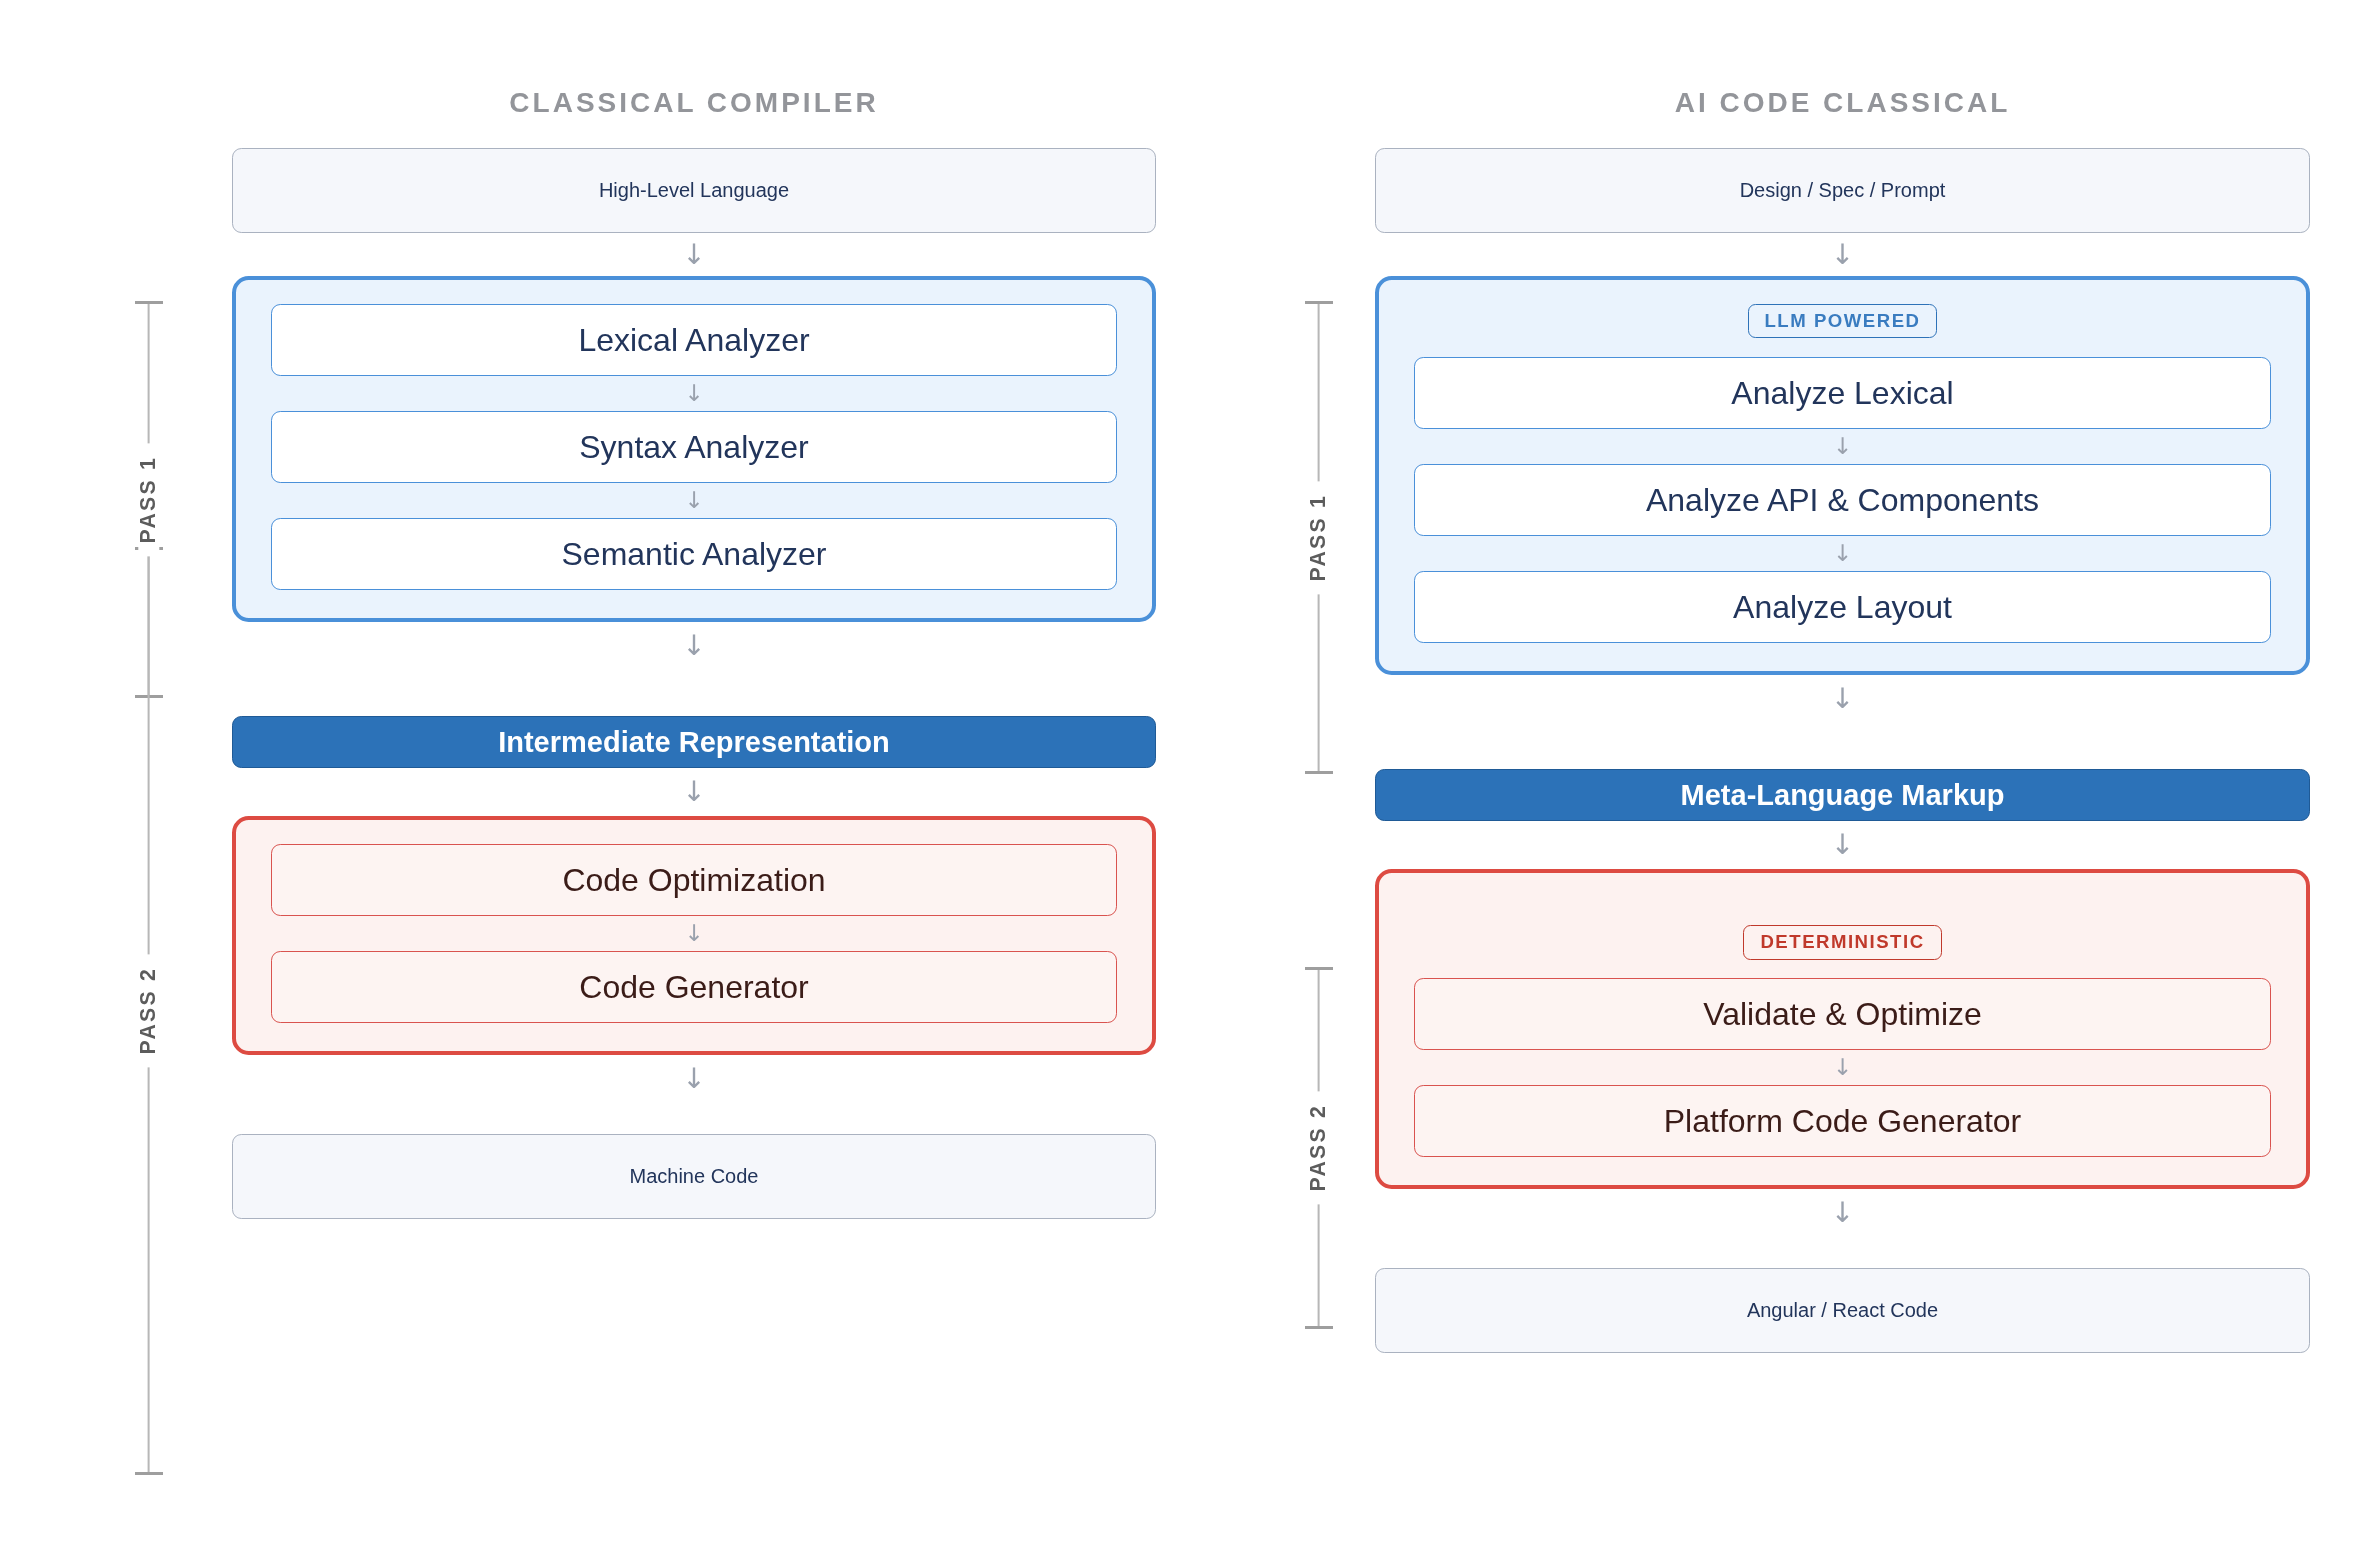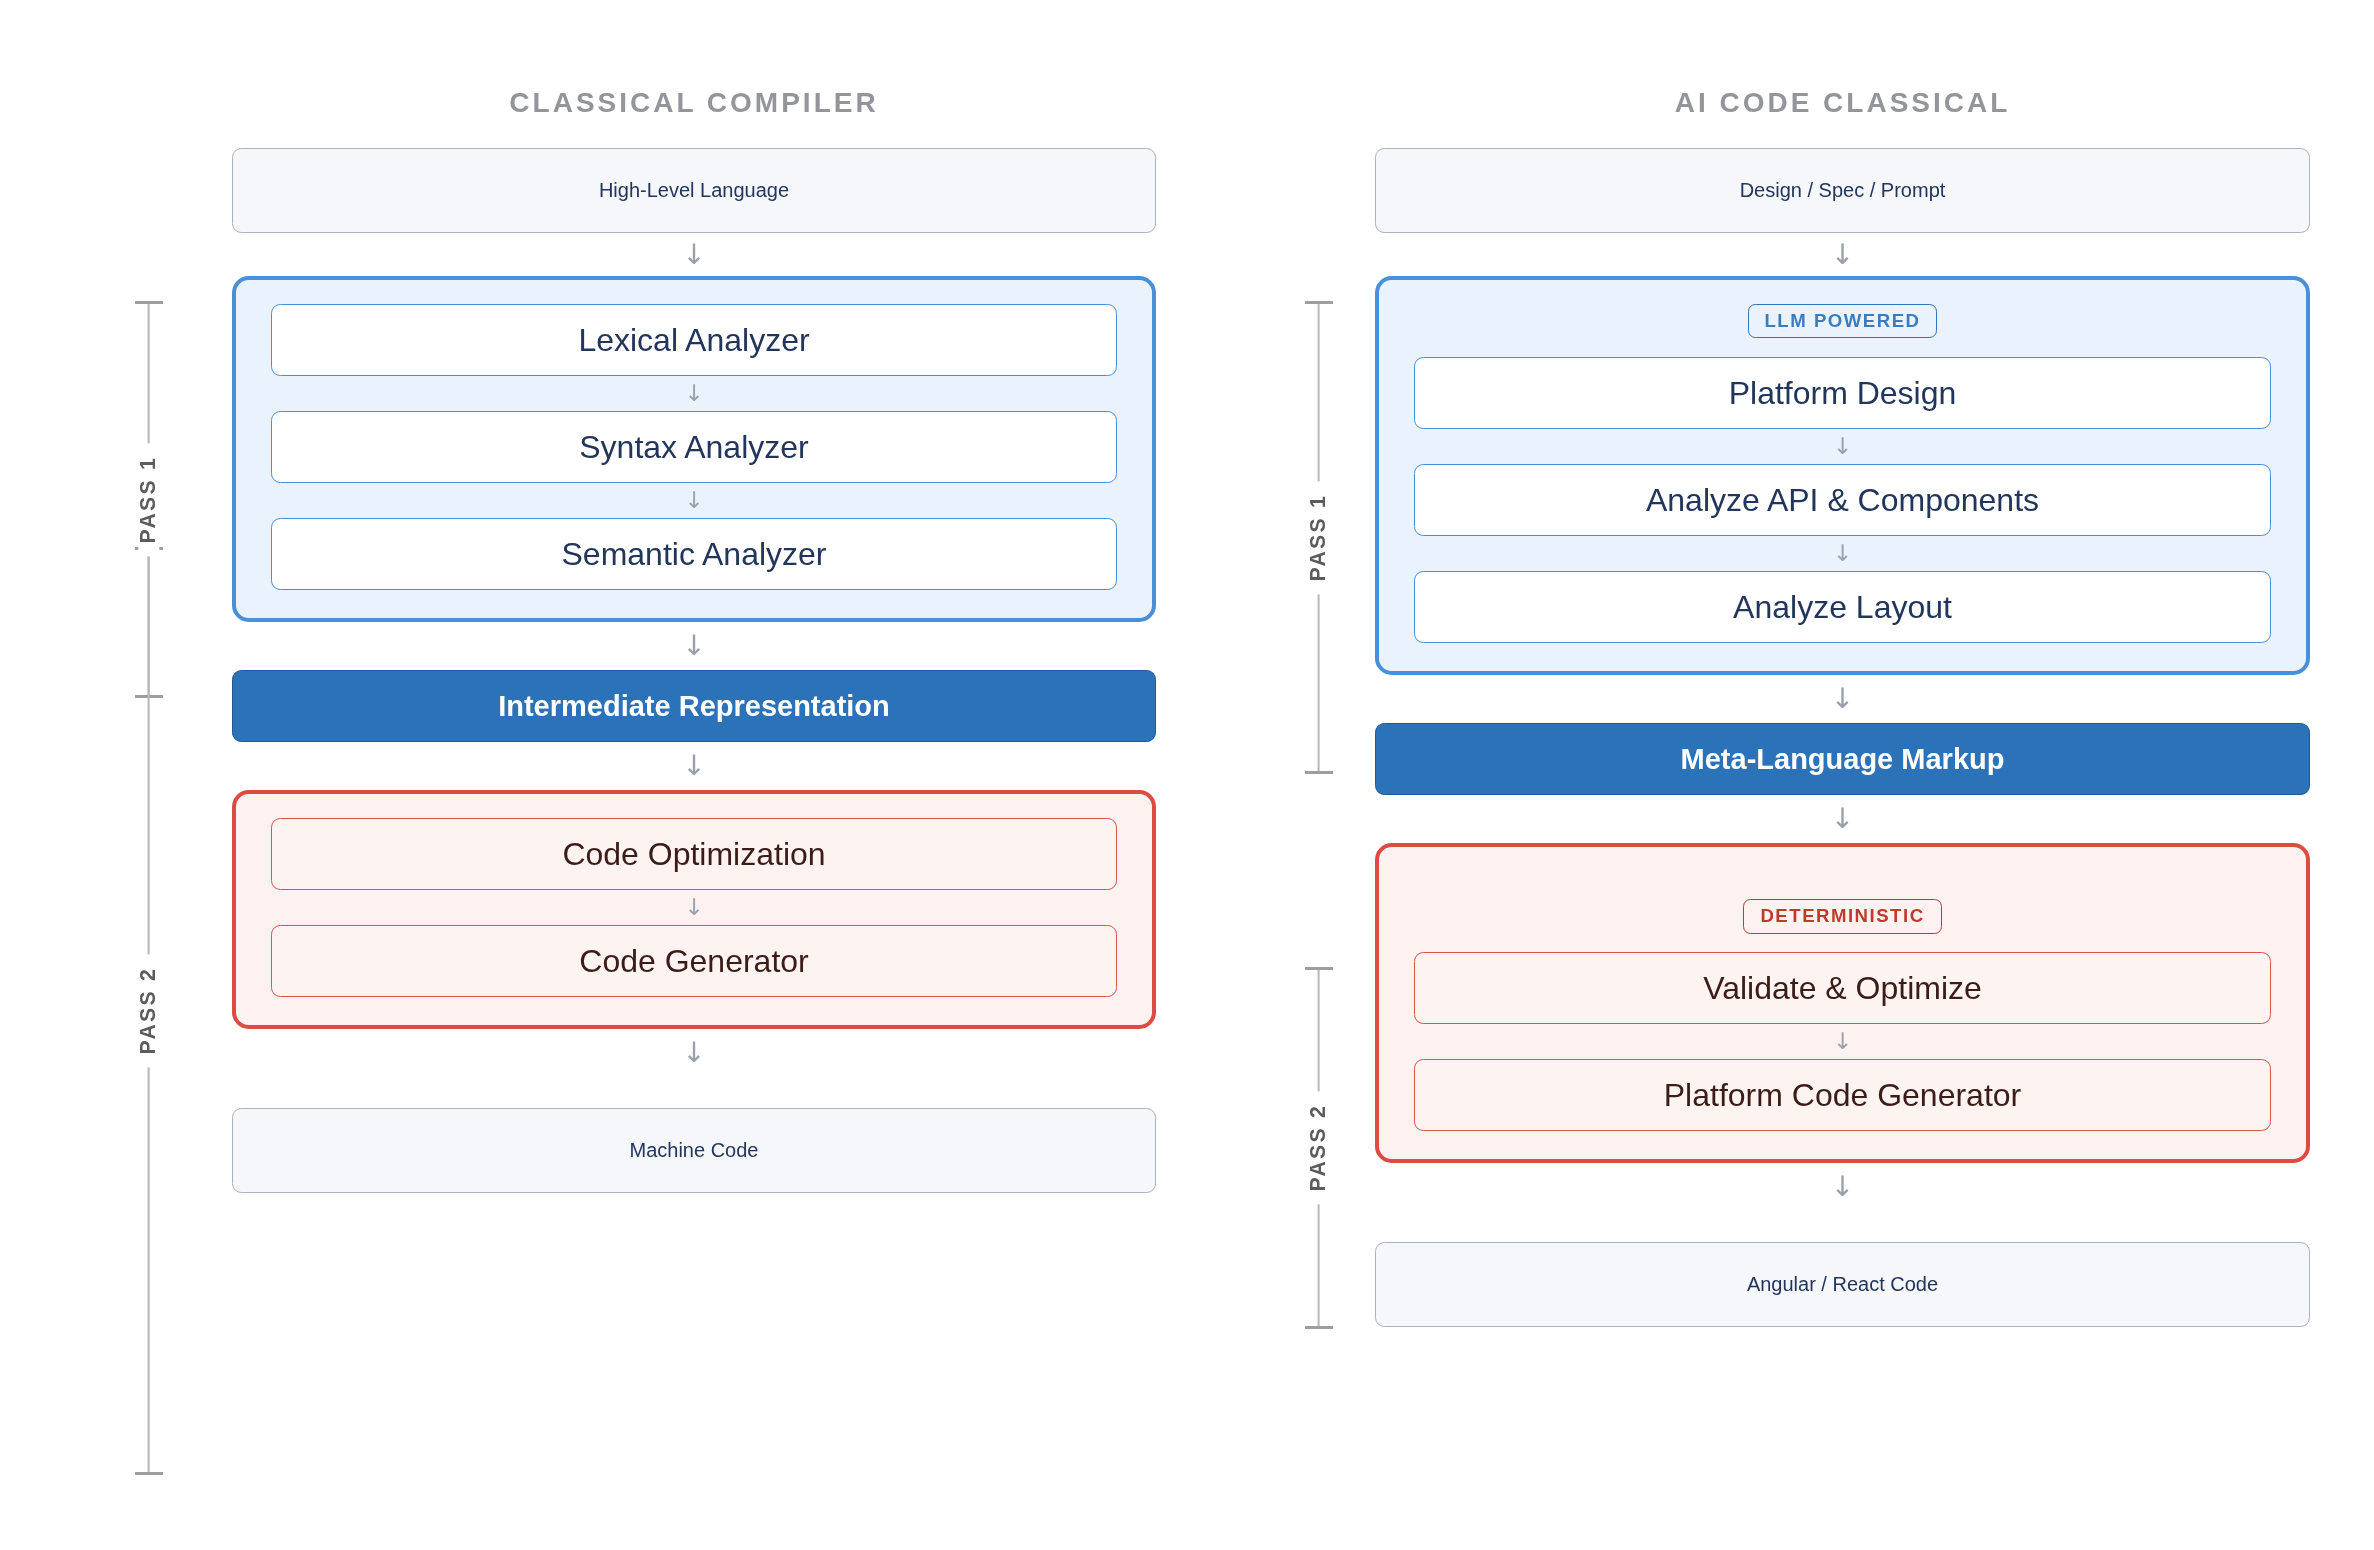--- a/index.html
+++ b/index.html
@@ -87,29 +87,30 @@
     border-radius:9.3px;
     display:flex;align-items:center;justify-content:center;
     font-size:32px;
     box-sizing:border-box;
   }
   .step-blue{border:1.9px solid #4a90d9;background:#ffffff;color:#22355b;}
   .step-red{border:1.9px solid #d9534f;background:#fdf4f2;color:#3b1c18;}
 
   
   .node-strong{
-    height:72px;
+    height:52px;
     border-radius:9.3px;
     background:#2c72b8;
     border:1.9px solid #1f5a96;
     display:flex;align-items:center;justify-content:center;
     color:#ffffff;
     font-size:29px;
     font-weight:bold;
     box-sizing:border-box;
+    margin-top:46px;
   }
 
   
   .bracket{
     position:absolute;
     width:59px;
     display:flex;
     align-items:center;
     justify-content:center;
   }
@@ -199,21 +200,21 @@
     <div class="col-title">AI CODE CLASSICAL</div>
 
     <div class="node-plain">Design / Spec / Prompt</div>
 
     <div class="arrow">↓</div>
 
     <div class="group group-blue">
       <div class="badge-wrap">
         <span class="badge badge-blue">LLM POWERED</span>
       </div>
-      <div class="step step-blue">Platform Design</div>
+      <div class="step step-blue">Analyze Lexical</div>
       <div class="arrow small">↓</div>
       <div class="step step-blue">Analyze API &amp; Components</div>
       <div class="arrow small">↓</div>
       <div class="step step-blue">Analyze Layout</div>
     </div>
 
     <div class="arrow tall">↓</div>
 
     <div class="node-strong">Meta-Language Markup</div>
 

